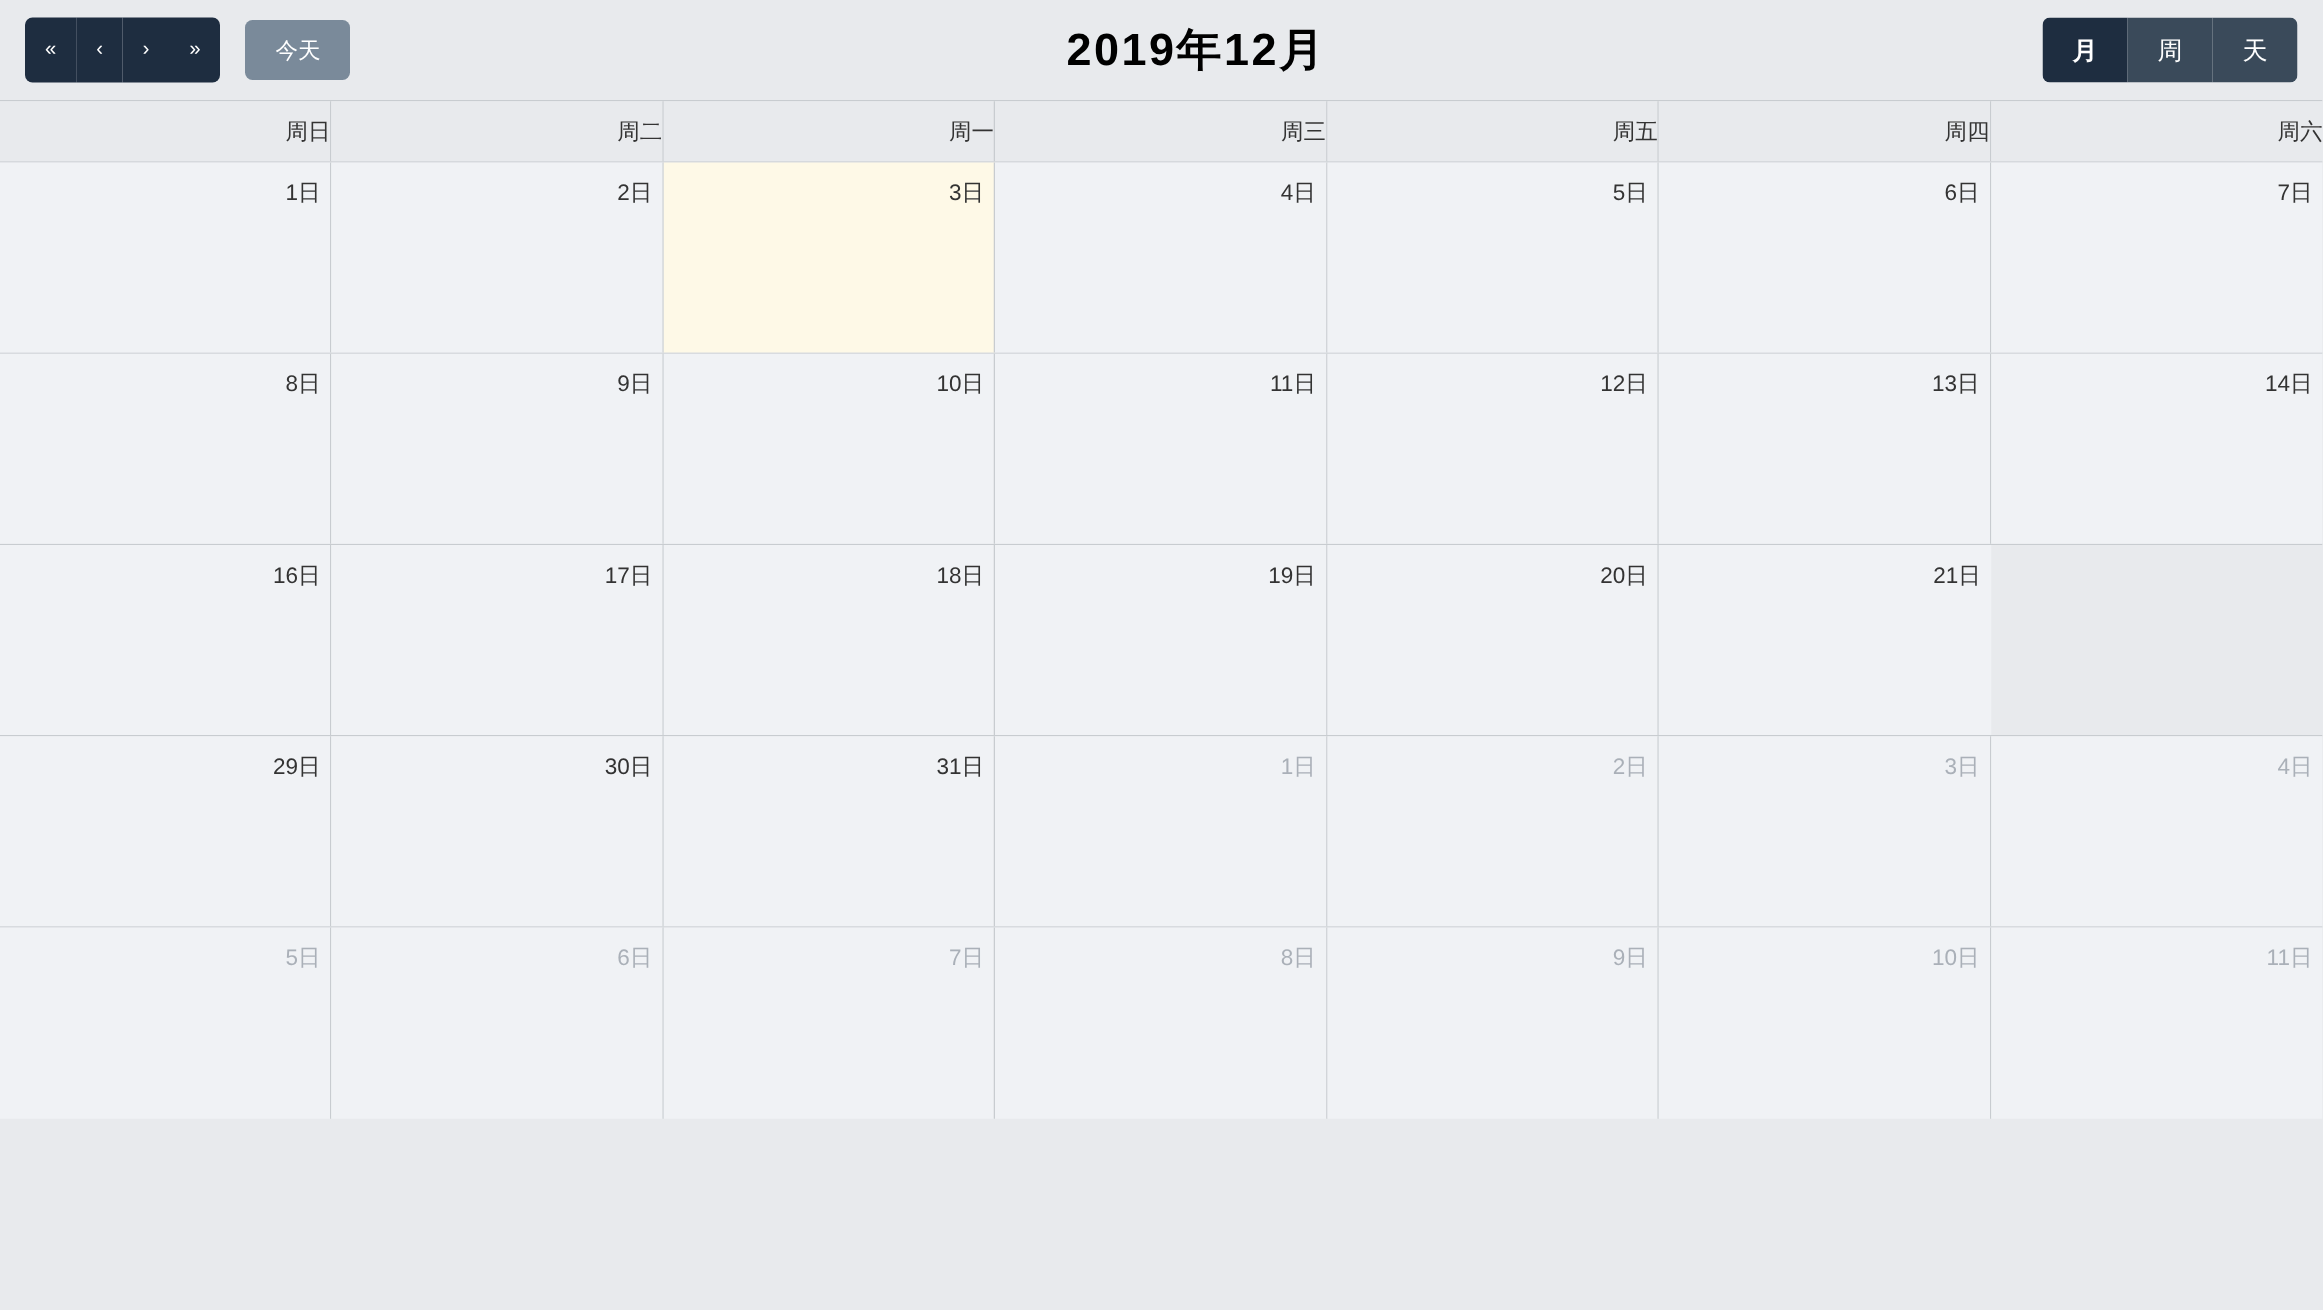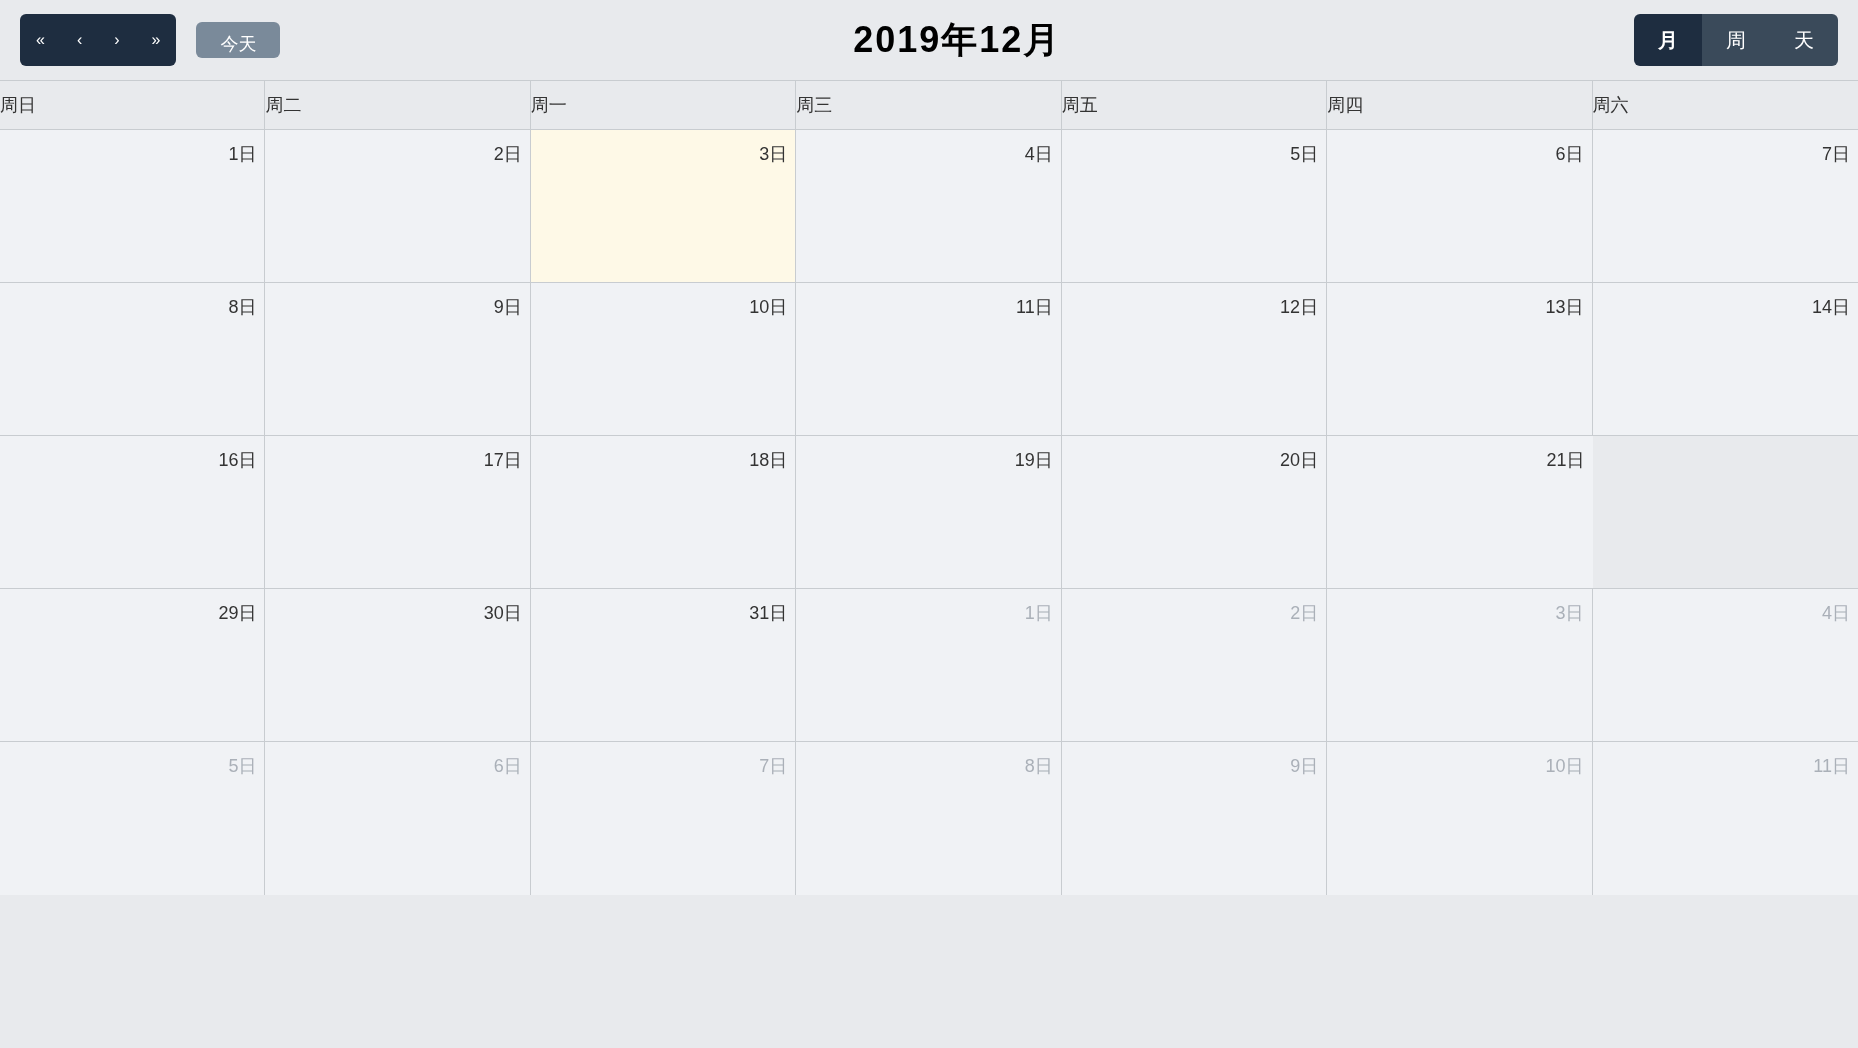--- a/index.html
+++ b/index.html
@@ -62,21 +62,21 @@
       border-radius: 0 6px 6px 0;
     }
 
     .today-btn {
       background-color: #7a8a9a;
       color: white;
       border: none;
       cursor: pointer;
       font-size: 18px;
       padding: 10px 24px;
-      height: 36px;
+      height: 48px;
       border-radius: 6px;
       margin-left: 8px;
     }
 
     .calendar-title {
       font-size: 36px;
       font-weight: 600;
       color: #000000;
       letter-spacing: 2px;
     }
@@ -117,21 +117,21 @@
       border-top: 1px solid #c8ccd0;
     }
 
     .weekday-header {
       display: grid;
       grid-template-columns: repeat(7, 1fr);
       border-bottom: 1px solid #c8ccd0;
     }
 
     .weekday-cell {
-      text-align: left;
+      text-align: right;
       padding: 12px 0;
       font-size: 18px;
       font-weight: 500;
       color: #333;
       background-color: #e8eaed;
       border-right: 1px solid #c8ccd0;
     }
 
     .weekday-cell:last-child {
       border-right: none;

